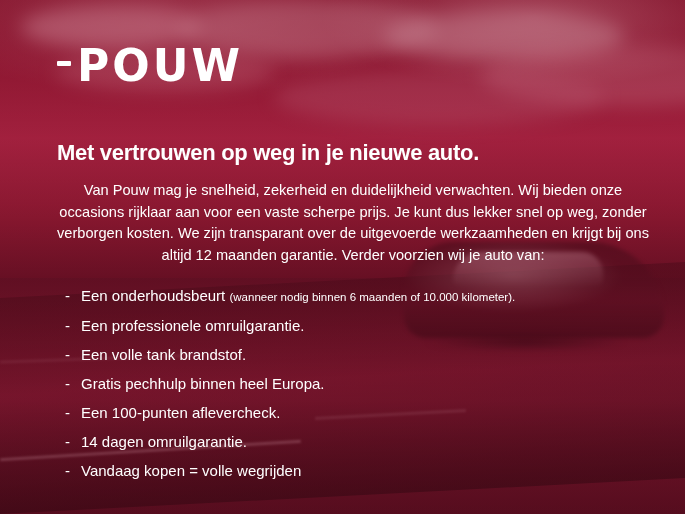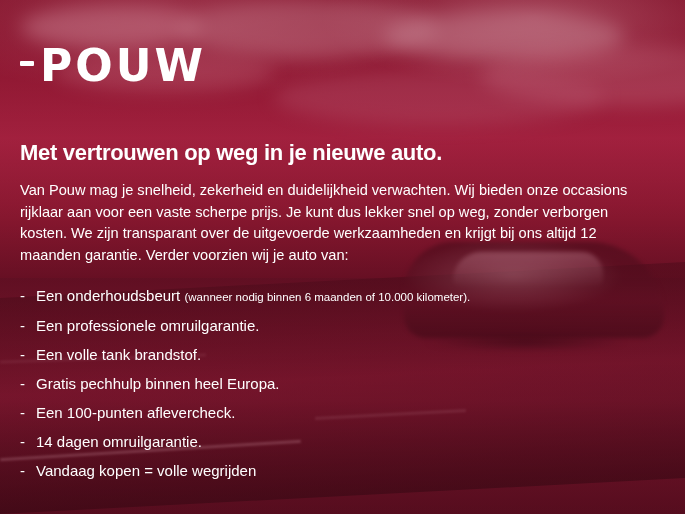--- a/index.html
+++ b/index.html
@@ -108,21 +108,21 @@
     position: absolute;
     inset: 0;
     background:
       linear-gradient(180deg, rgba(120,16,38,0.45) 0%, rgba(120,16,38,0.30) 40%, rgba(80,10,25,0.45) 100%);
   }
 
   
   .content {
     position: absolute;
     inset: 0;
-    padding: 40px 36px 0 20px;
+    padding: 40px 36px 0 57px;
     box-sizing: border-box;
     color: #ffffff;
   }
   .logo {
     display: flex;
     align-items: center;
     gap: 6px;
     height: 52px;
   }
   .logo-mark {
@@ -147,24 +147,25 @@
     font-weight: bold;
     letter-spacing: -0.3px;
     color: #ffffff;
   }
   .intro {
     margin: 0;
     font-size: 14.6px;
     line-height: 1.48;
     max-width: 625px;
     color: #ffffff;
+    text-align: center;
   }
   .list {
     list-style: none;
-    margin: 22px 0 0 0;
+    margin: 22px 0 0 8px;
     padding: 0;
   }
   .list li {
     font-size: 15px;
     line-height: 1.0;
     padding: 0 0 14px 0;
     color: #ffffff;
     white-space: nowrap;
   }
   .dash {

